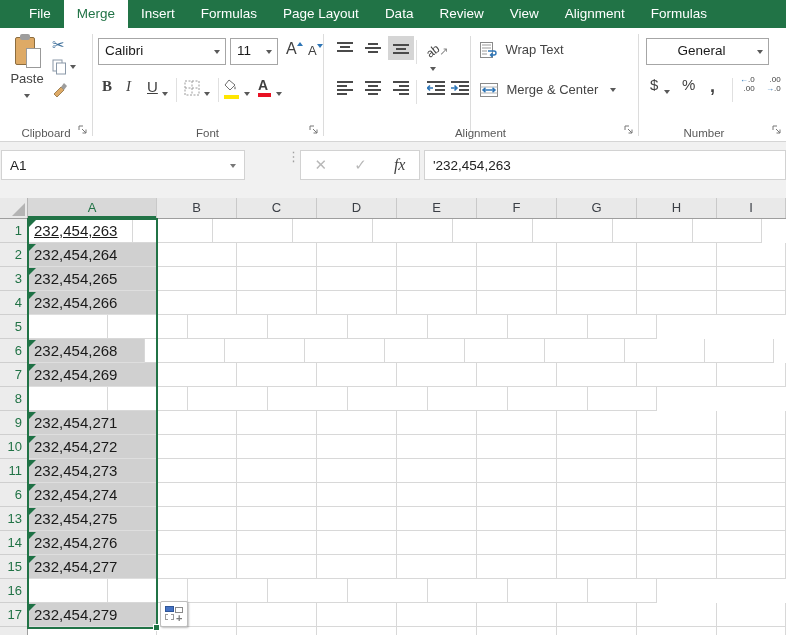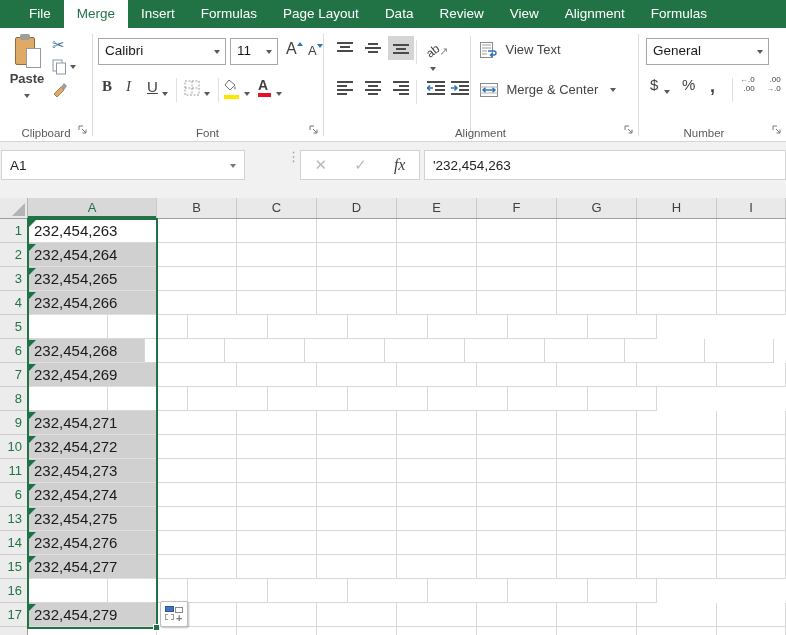--- a/index.html
+++ b/index.html
@@ -16,21 +16,21 @@
   .ribbon { position:absolute; left:0; top:28px; width:786px; height:114px; background:#fff; border-bottom:1px solid #d5d5d5; }
   .gsep { position:absolute; top:6px; width:1px; height:102px; background:#dcdcdc; }
   .group-label { position:absolute; bottom:3px; left:0; right:0; text-align:center; font-size:11.5px; color:#595959; }
   .launcher { position:absolute; bottom:6px; right:3px; width:11px; height:11px; }
   .caret { display:inline-block; width:0; height:0; border-left:3.5px solid transparent; border-right:3.5px solid transparent; border-top:4px solid #595959; vertical-align:middle; }
   .bluecaret-up { display:inline-block; width:0; height:0; border-left:3px solid transparent; border-right:3px solid transparent; border-bottom:4px solid #2e75b6; }
   .bluecaret-dn { display:inline-block; width:0; height:0; border-left:3px solid transparent; border-right:3px solid transparent; border-top:4px solid #2e75b6; }
 
   
   .grp-clipboard { position:absolute; left:0; top:0; width:92px; height:114px; }
-  .paste-btn { position:absolute; left:4px; top:6px; width:46px; height:92px; text-align:center;font-weight:bold; }
+  .paste-btn { position:absolute; left:4px; top:6px; width:46px; height:92px; text-align:center; }
   .clip-icon { position:relative; width:28px; height:34px; margin:0 auto; }
   .clip-body { position:absolute; left:2px; top:3px; width:20px; height:28px; background:#deaa66; border:1px solid #8c6d3f; border-radius:2px; }
   .clip-clip { position:absolute; left:7px; top:0; width:10px; height:6px; background:#9d9d9d; border-radius:2px; }
   .clip-page { position:absolute; right:0; bottom:0; width:15px; height:20px; background:#fff; border:1px solid #999; }
   .paste-label { font-size:13px; color:#444; margin-top:3px; }
   .mini-col { position:absolute; left:52px; top:6px; width:38px; }
   .mini-btn { height:22px; display:flex; align-items:center; }
   .scissors { font-size:15px; color:#41719c; }
 
   
@@ -49,21 +49,21 @@
   .vsep2 { position:absolute; top:50px; width:1px; height:24px; background:#e0e0e0; }
 
   
   .grp-align { position:absolute; left:323px; top:0; width:315px; height:114px; }
   .al-ic { position:absolute; width:26px; height:24px; padding:5px 5px; }
   .al-ic.sel { background:#d5d5d5; }
   .al-label { position:absolute; font-size:13px; color:#444; white-space:nowrap; }
 
   
   .grp-number { position:absolute; left:638px; top:0; width:148px; height:114px; }
-  .numfmt { left:8px; top:10px; width:123px; }
+  .numfmt { left:8px; top:10px; width:123px;text-align:center; }
   .numsym { position:absolute; top:48px; font-size:15px; color:#404040; }
   .decstack { position:absolute; top:47px; font-size:8px; line-height:9px; color:#404040; text-align:right; white-space:nowrap; }
   .bluearrow { color:#2e75b6; font-weight:bold; }
 
   
   .fbar { position:absolute; left:0; top:142px; width:786px; height:56px; background:#f1f1f1; }
   .namebox { position:absolute; left:1px; top:8px; width:244px; height:30px; background:#fff; border:1px solid #d2d2d2; font-size:13.5px; color:#222; padding:7px 0 0 8px; }
   .namebox .caret { position:absolute; right:8px; top:13px; border-top-color:#777; }
   .fdots { position:absolute; left:287px; top:10px; color:#a0a0a0; font-size:13px; letter-spacing:0; line-height:9px; text-align:center; width:8px; }
   .fnbox { position:absolute; left:300px; top:8px; width:120px; height:30px; background:#fff; border:1px solid #d2d2d2; display:flex; align-items:center; justify-content:space-around; }
@@ -247,21 +247,21 @@
             <path d="M0,7 L5,7 M3.5,4.5 L6,7 L3.5,9.5" stroke="#2e75b6" stroke-width="1.6" fill="none"></path>
           </svg>
       </div>
 
       <div style="position:absolute;left:157px;top:12px">
         <svg width="17" height="16" style="vertical-align:middle">
             <rect x="0.5" y="0.5" width="12" height="15" fill="#fff" stroke="#8a8a8a"></rect>
             <path d="M2,3 H11 M2,6 H11 M2,9 H7 M2,12 H7" stroke="#9a9a9a" stroke-width="1.2"></path>
             <path d="M8,9 H14 Q16,9 16,11 Q16,13 14,13 H11 M12.5,11 L10.5,13 L12.5,15" stroke="#2e75b6" stroke-width="1.4" fill="none"></path>
           </svg>
-        <span class="al-label" style="position:static;margin-left:4px">View Text</span>
+        <span class="al-label" style="position:static;margin-left:4px">Wrap Text</span>
       </div>
       <div style="position:absolute;left:157px;top:52px">
         <svg width="18" height="14" style="vertical-align:middle">
             <rect x="0.5" y="0.5" width="17" height="13" fill="#fff" stroke="#8a8a8a"></rect>
             <path d="M0.5,4 H17.5 M0.5,10 H17.5" stroke="#b5b5b5" stroke-width="1"></path>
             <path d="M3,7 H15 M5.5,4.8 L3,7 L5.5,9.2 M12.5,4.8 L15,7 L12.5,9.2" stroke="#2e75b6" stroke-width="1.5" fill="none"></path>
           </svg>
         <span class="al-label" style="position:static;margin-left:4px">Merge &amp; Center</span>
         <span class="caret" style="margin-left:7px"></span>
       </div>
@@ -317,21 +317,21 @@
         <div class="col-h" style="width: 80px;">D</div>
         <div class="col-h" style="width: 80px;">E</div>
         <div class="col-h" style="width: 80px;">F</div>
         <div class="col-h" style="width: 80px;">G</div>
         <div class="col-h" style="width: 80px;">H</div>
         <div class="col-h" style="width: 69px;">I</div>
       </div>
     <div id="rows">
         <div class="grow">
           <div class="row-h">1</div>
-          <div class="cell cellA active" style="width: 129px;"><span class="tri"></span><span>232,454,263</span></div>
+          <div class="cell cellA active" style="width: 105px; text-decoration: underline;"><span class="tri"></span><span>232,454,263</span></div>
           <div class="cell" style="width: 80px;"></div>
           <div class="cell" style="width: 80px;"></div>
           <div class="cell" style="width: 80px;"></div>
           <div class="cell" style="width: 80px;"></div>
           <div class="cell" style="width: 80px;"></div>
           <div class="cell" style="width: 80px;"></div>
           <div class="cell" style="width: 80px;"></div>
           <div class="cell" style="width: 69px;"></div>
         </div>
         <div class="grow">

